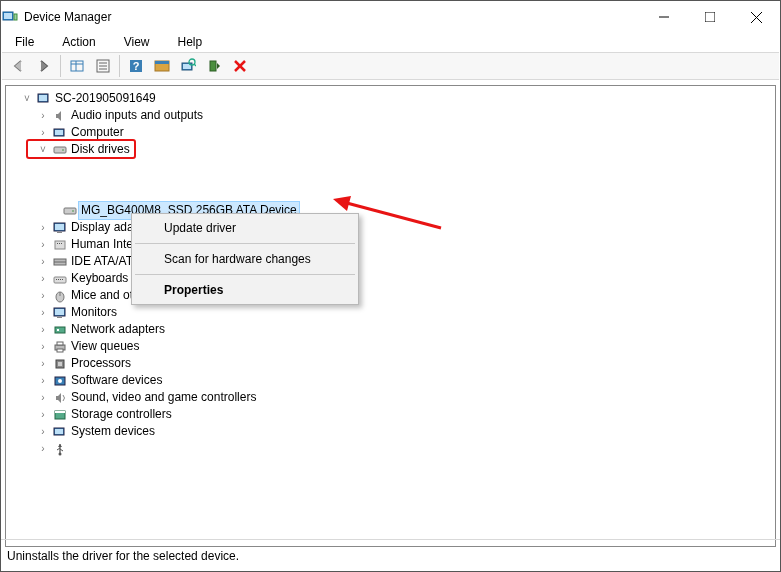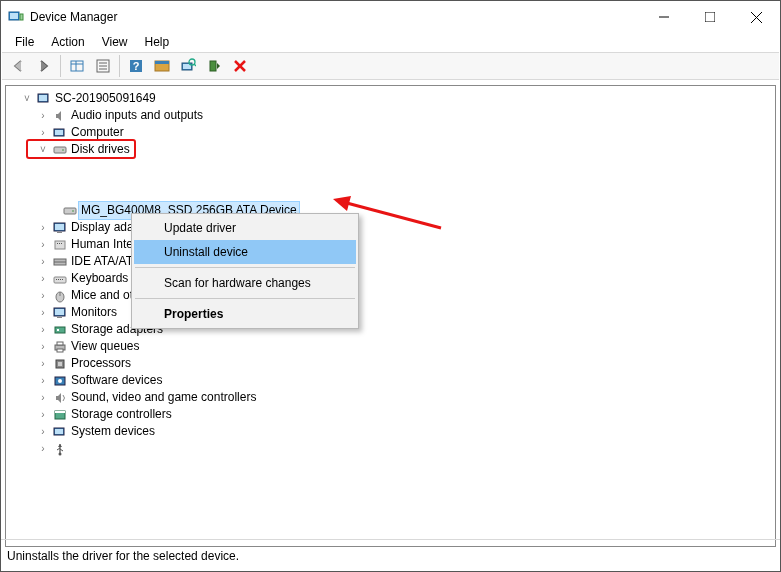--- a/index.html
+++ b/index.html
@@ -12,33 +12,32 @@
     width: 781px;
     height: 572px;
     border: 1px solid #555;
     position: relative;
     overflow: hidden;
   }
   .titlebar {
     height: 30px;
     display: flex;
     align-items: center;
-    padding-left: 6px;
     background: #fff;
   }
   .titlebar .icon { width: 16px; height: 16px; margin-right: 6px; }
   .titlebar .title { flex: 1; font-size: 12px; }
   .winbtn { width: 46px; height: 30px; display:flex; align-items:center; justify-content:center; }
   .winbtn svg { display:block; }
   .menubar {
     height: 20px;
     display: flex;
     align-items: center;
     padding-left: 5px;
-    gap: 1px;
+    gap: 12px;
     font-size: 12px;
   }
   .menubar span { padding: 2px 8px; }
   .toolbar {
     height: 28px;
     display: flex;
     align-items: center;
     padding-left: 3px;
     border-top: 1px solid #d9d9d9;
     border-bottom: 1px solid #d9d9d9;
@@ -330,21 +329,21 @@
     </div>
 
     <div class="row ind1">
       <span class="exp">›</span>
       <span class="nodeicon">
           <svg width="14" height="14">
             <rect x="2" y="4" width="10" height="6" fill="#5a8" stroke="#264"></rect>
             <rect x="4" y="6" width="2" height="2" fill="#fff"></rect>
           </svg>
         </span>
-      <span>Storage adapters</span>
+      <span>Network adapters</span>
     </div>
 
     <div class="row ind1">
       <span class="exp">›</span>
       <span class="nodeicon">
           <svg width="14" height="14">
             <rect x="2" y="5" width="10" height="5" fill="#bbb" stroke="#666"></rect>
             <rect x="4" y="2" width="6" height="3" fill="#fff" stroke="#666"></rect>
             <rect x="4" y="9" width="6" height="3" fill="#fff" stroke="#666"></rect>
           </svg>
@@ -420,21 +419,20 @@
         </span>
     </div>
 
   </div>
 </div>
 
 <div class="highlight-box" style="left:25px; top:138px; width:110px; height:20px;"></div>
 
 <div class="context-menu" style="left:130px; top:168px; width:228px;margin-top:44px;">
   <div class="ctx-item">Update driver</div>
-  <div class="ctx-item hl">Uninstall device</div>
   <div class="ctx-sep"></div>
   <div class="ctx-item">Scan for hardware changes</div>
   <div class="ctx-sep"></div>
   <div class="ctx-item bold">Properties</div>
 </div>
 
 <svg class="arrow" style="left:330px; top:195px;" width="120" height="40">
   <line x1="110" y1="32" x2="12" y2="6" stroke="#e81414" stroke-width="3"></line>
   <polygon points="2,3 20,0 16,15" fill="#e81414"></polygon>
 </svg>

